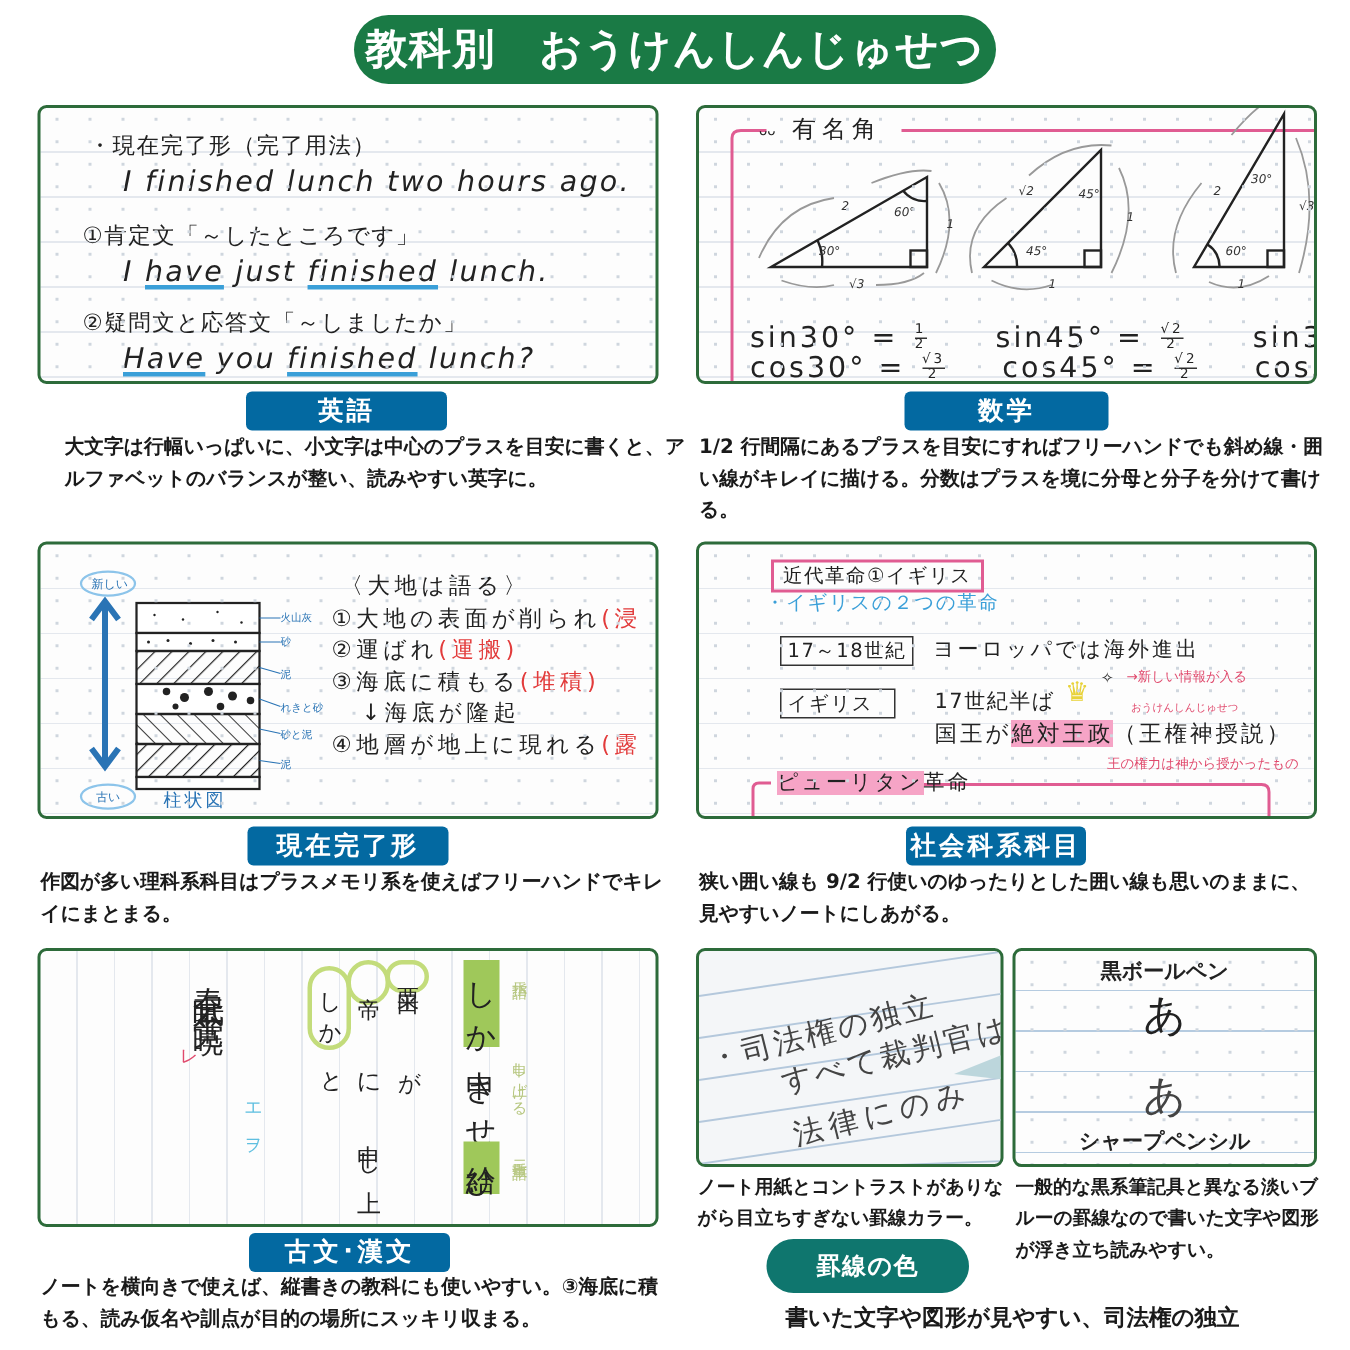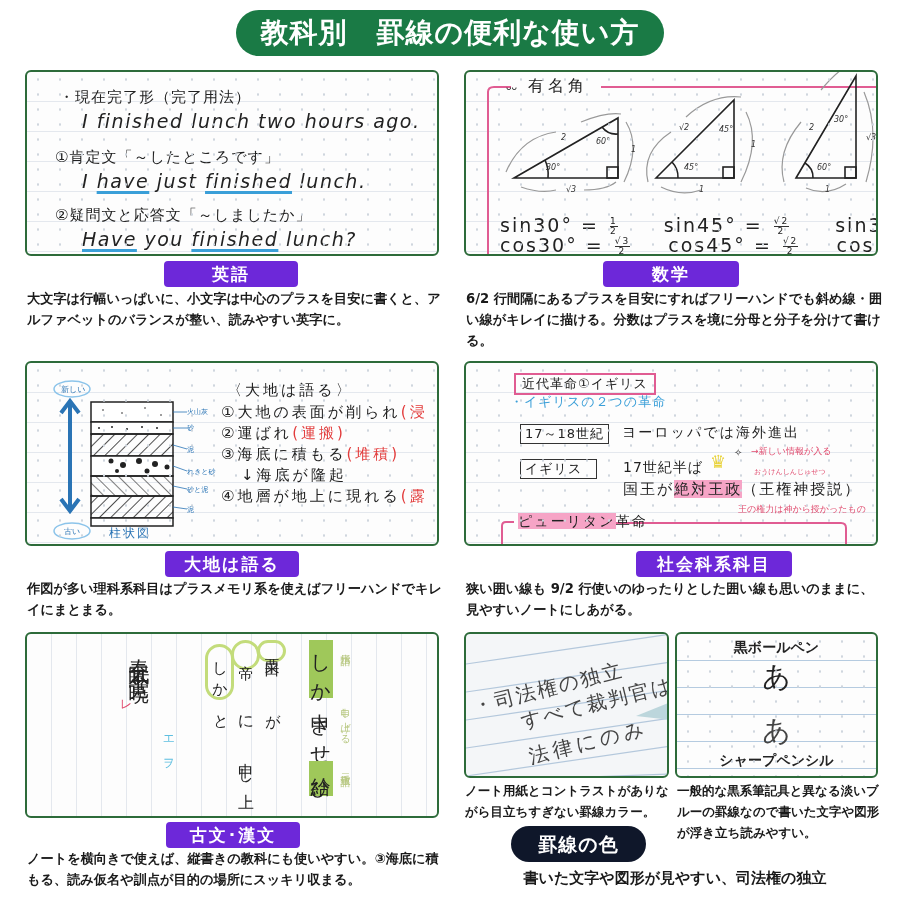--- a/index.html
+++ b/index.html
@@ -19,21 +19,21 @@
     background-image:
       repeating-linear-gradient(to bottom, transparent 0, transparent 29px, #e4e8ee 29px, #e4e8ee 30px);
   }
   .panel.dots::after {
     content: ""; position: absolute; inset: 0; pointer-events: none;
     background-image: radial-gradient(circle, #cfd6de 1px, transparent 1.3px);
     background-size: 22px 15px;
   }
 
   .label-tag {
-    position: absolute; height: 26px; background: #6d28d9; color: #fff; border-radius: 4px;
+    position: absolute; height: 26px; background: #0369a1; color: #fff; border-radius: 4px;
     font-size: 17px; font-weight: bold; text-align: center; line-height: 26px; letter-spacing: 2px;
   }
   .desc {
     position: absolute; font-size: 13.2px; line-height: 21px; color: #1a1a1a; font-weight: bold;
   }
 
   
   .hw { font-family: "DejaVu Sans", sans-serif; color: #222; position: absolute; white-space: nowrap; }
   .hw-jp { font-size: 15px; letter-spacing: 1px; }
   .hw-en { font-size: 19px; font-style: italic; letter-spacing: 1.5px; }
@@ -56,43 +56,43 @@
   .pink-text { color: #e04a6d; }
 
   
   .vert { writing-mode: vertical-rl; position: absolute; font-size: 20px; color: #222; letter-spacing: 4px; }
   .green-oval { border: 3px solid #c3dc7b; border-radius: 22px; padding: 4px 2px; }
   .green-hl { background: #9fc85a; }
   .vert-small { writing-mode: vertical-rl; position: absolute; font-size: 10px; color: #b7c780; letter-spacing: 1px; }
 
   .blue-pill {
     position: absolute; left: 511px; top: 826px; width: 135px; height: 36px;
-    background: #0f172a; color: #fff; border-radius: 18px; font-size: 19px; font-weight: bold;
+    background: #0f766e; color: #fff; border-radius: 18px; font-size: 16px; font-weight: bold;
     text-align: center; line-height: 36px; letter-spacing: 1px;
   }
 </style>
 </head>
 <body>
 
-<div class="title-pill">教科別　罫線の便利な使い方</div>
+<div class="title-pill">教科別　おうけんしんじゅせつ</div>
 
 <div class="panel dots" style="left:25px;top:70px;width:414px;height:186px;">
   <div class="hw hw-jp" style="left:32px;top:16px;">・現在完了形（完了用法）</div>
   <div class="hw hw-en" style="left:55px;top:38px;">I finished lunch two hours ago.</div>
   <div class="hw hw-jp" style="left:28px;top:76px;">①肯定文「～したところです」</div>
   <div class="hw hw-en" style="left:55px;top:98px;">
     <span>I </span><span class="ul">have</span><span> just </span><span class="ul">finished</span><span> lunch.</span>
   </div>
   <div class="hw hw-jp" style="left:28px;top:134px;">②疑問文と応答文「～しましたか」</div>
   <div class="hw hw-en" style="left:55px;top:156px;">
     <span class="ul">Have</span><span> you </span><span class="ul">finished</span><span> lunch?</span>
   </div>
 </div>
 <div class="label-tag" style="left:164px;top:261px;width:134px;">英語</div>
-<div class="desc" style="left:27px;top:288px;width:415px;">大文字は行幅いっぱいに、小文字は中心のプラスを目安に書くと、アルファベットのバランスが整い、読みやすい英字に。</div>
+<div class="desc" style="left:43px;top:288px;width:415px;">大文字は行幅いっぱいに、小文字は中心のプラスを目安に書くと、アルファベットのバランスが整い、読みやすい英字に。</div>
 
 <div class="panel dots" style="left:464px;top:70px;width:414px;height:186px;">
   <svg width="414" height="186" style="position:absolute;left:0;top:0;">
     <path d="M22 186 L22 20 Q22 15 28 15 L45 15" stroke="#e05c92" stroke-width="2" fill="none"></path>
     <line x1="135" y1="15" x2="414" y2="15" stroke="#e05c92" stroke-width="2"></line>
     <g stroke="#222" stroke-width="1.6" fill="none">
       <polygon points="48,106 152,46 152,106"></polygon>
       <rect x="141" y="95" width="11" height="11"></rect>
       <path d="M82 106 A34 34 0 0 0 79 88"></path>
       <path d="M136 55 A18 18 0 0 0 152 62"></path>
@@ -151,21 +151,21 @@
     <span>cos30° =</span>
     <span class="frac"><span class="num">√3</span><span>2</span></span>
     <span style="display:inline-block;width:22px"></span>
     <span>cos45° =</span>
     <span class="frac"><span class="num">√2</span><span>2</span></span>
     <span style="display:inline-block;width:22px"></span>
     <span>cos30° =</span>
   </div>
 </div>
 <div class="label-tag" style="left:603px;top:261px;width:136px;">数学</div>
-<div class="desc" style="left:466px;top:288px;width:418px;">6/2 行間隔にあるプラスを目安にすればフリーハンドでも斜め線・囲い線がキレイに描ける。分数はプラスを境に分母と分子を分けて書ける。</div>
+<div class="desc" style="left:466px;top:288px;width:418px;">1/2 行間隔にあるプラスを目安にすればフリーハンドでも斜め線・囲い線がキレイに描ける。分数はプラスを境に分母と分子を分けて書ける。</div>
 
 <div class="panel dots" style="left:25px;top:361px;width:414px;height:185px;">
   <svg width="200" height="185" style="position:absolute;left:0;top:0;">
     <defs>
       <pattern id="hatchA" width="8" height="8" patternUnits="userSpaceOnUse" patternTransform="rotate(45)">
           <line x1="0" y1="0" x2="0" y2="8" stroke="#222" stroke-width="1.6"></line>
         </pattern>
       <pattern id="hatchB" width="8" height="8" patternUnits="userSpaceOnUse" patternTransform="rotate(-45)">
           <line x1="0" y1="0" x2="0" y2="8" stroke="#222" stroke-width="1.2"></line>
         </pattern>
@@ -221,21 +221,21 @@
   <div class="hw blue-label" style="left:160px;top:122px;font-size:7px;">砂と泥</div>
   <div class="hw blue-label" style="left:160px;top:142px;font-size:7px;">泥</div>
 
   <div class="hw hw-jp" style="left:200px;top:18px;font-size:15px;letter-spacing:3px;">〈大地は語る〉</div>
   <div class="hw hw-jp" style="left:194px;top:40px;font-size:15px;letter-spacing:3px;"><span>①大地の表面が削られ</span><span class="red">(浸</span></div>
   <div class="hw hw-jp" style="left:194px;top:61px;font-size:15px;letter-spacing:3px;"><span>②運ばれ</span><span class="red">(運搬)</span></div>
   <div class="hw hw-jp" style="left:194px;top:82px;font-size:15px;letter-spacing:3px;"><span>③海底に積もる</span><span class="red">(堆積)</span></div>
   <div class="hw hw-jp" style="left:214px;top:103px;font-size:15px;letter-spacing:3px;">↓海底が隆起</div>
   <div class="hw hw-jp" style="left:194px;top:124px;font-size:15px;letter-spacing:3px;"><span>④地層が地上に現れる</span><span class="red">(露</span></div>
 </div>
-<div class="label-tag" style="left:165px;top:551px;width:134px;">大地は語る</div>
+<div class="label-tag" style="left:165px;top:551px;width:134px;">現在完了形</div>
 <div class="desc" style="left:27px;top:578px;width:415px;">作図が多い理科系科目はプラスメモリ系を使えばフリーハンドでキレイにまとまる。</div>
 
 <div class="panel dots" style="left:464px;top:361px;width:414px;height:185px;">
   <div class="hw hw-jp pink-box" style="left:48px;top:10px;font-size:13px;">近代革命①イギリス</div>
   <div class="hw hw-jp" style="left:44px;top:30px;font-size:13px;color:#3a9fd8;">・イギリスの２つの革命</div>
   <div class="hw hw-jp black-box" style="left:54px;top:61px;font-size:13px;">17～18世紀</div>
   <div class="hw hw-jp" style="left:156px;top:61px;font-size:14px;letter-spacing:2px;">ヨーロッパでは海外進出</div>
   <div class="hw pink-text" style="left:285px;top:82px;font-size:9px;">→新しい情報が入る</div>
   <div class="hw hw-jp black-box" style="left:54px;top:96px;font-size:13px;padding:0 14px 0 4px;">イギリス</div>
   <div class="hw hw-jp" style="left:157px;top:96px;font-size:14px;">17世紀半ば</div>
@@ -243,21 +243,21 @@
   <div class="hw" style="left:268px;top:84px;font-size:10px;color:#333;">✧</div>
   <div class="hw pink-text" style="left:288px;top:104px;font-size:7px;">おうけんしんじゅせつ</div>
   <div class="hw hw-jp" style="left:157px;top:117px;font-size:15px;letter-spacing:2px;"><span>国王が</span><span class="pink-hl">絶対王政</span><span>（王権神授説）</span></div>
   <div class="hw pink-text" style="left:272px;top:140px;font-size:9px;">王の権力は神から授かったもの</div>
   <svg width="414" height="185" style="position:absolute;left:0;top:0;">
     <path d="M36 185 L36 163 Q36 159 40 159 L48 159" stroke="#e05c92" stroke-width="2" fill="none"></path>
     <path d="M146 160 L375 160 Q380 160 380 165 L380 185" stroke="#e05c92" stroke-width="2" fill="none"></path>
   </svg>
   <div class="hw hw-jp" style="left:52px;top:150px;font-size:14px;letter-spacing:2px;"><span class="pink-hl">ピューリタン</span><span>革命</span></div>
 </div>
-<div class="label-tag" style="left:604px;top:551px;width:156px;margin-left:32px;">社会科系科目</div>
+<div class="label-tag" style="left:604px;top:551px;width:120px;">社会科系科目</div>
 <div class="desc" style="left:466px;top:578px;width:418px;">狭い囲い線も 9/2 行使いのゆったりとした囲い線も思いのままに、見やすいノートにしあがる。</div>
 
 <div class="panel" style="left:25px;top:632px;width:414px;height:186px;background-image:repeating-linear-gradient(to right, transparent 0, transparent 24px, #e4e8ee 24px, #e4e8ee 25px);">
   <div class="vert" style="left:98px;top:8px;font-size:21px;letter-spacing:6px;">春眠不覚暁↓</div>
   <div class="hw" style="left:93px;top:62px;font-size:12px;color:#e04a6d;">レ</div>
   <div class="vert" style="left:133px;top:94px;font-size:12px;color:#5fbfe0;letter-spacing:8px;">エヲ</div>
 
   <div class="vert green-oval" style="left:178px;top:10px;font-size:15px;">しか</div>
   <div class="vert" style="left:184px;top:70px;font-size:15px;">と</div>
   <div class="vert green-oval" style="left:204px;top:6px;font-size:15px;padding:10px 2px;">帝</div>

